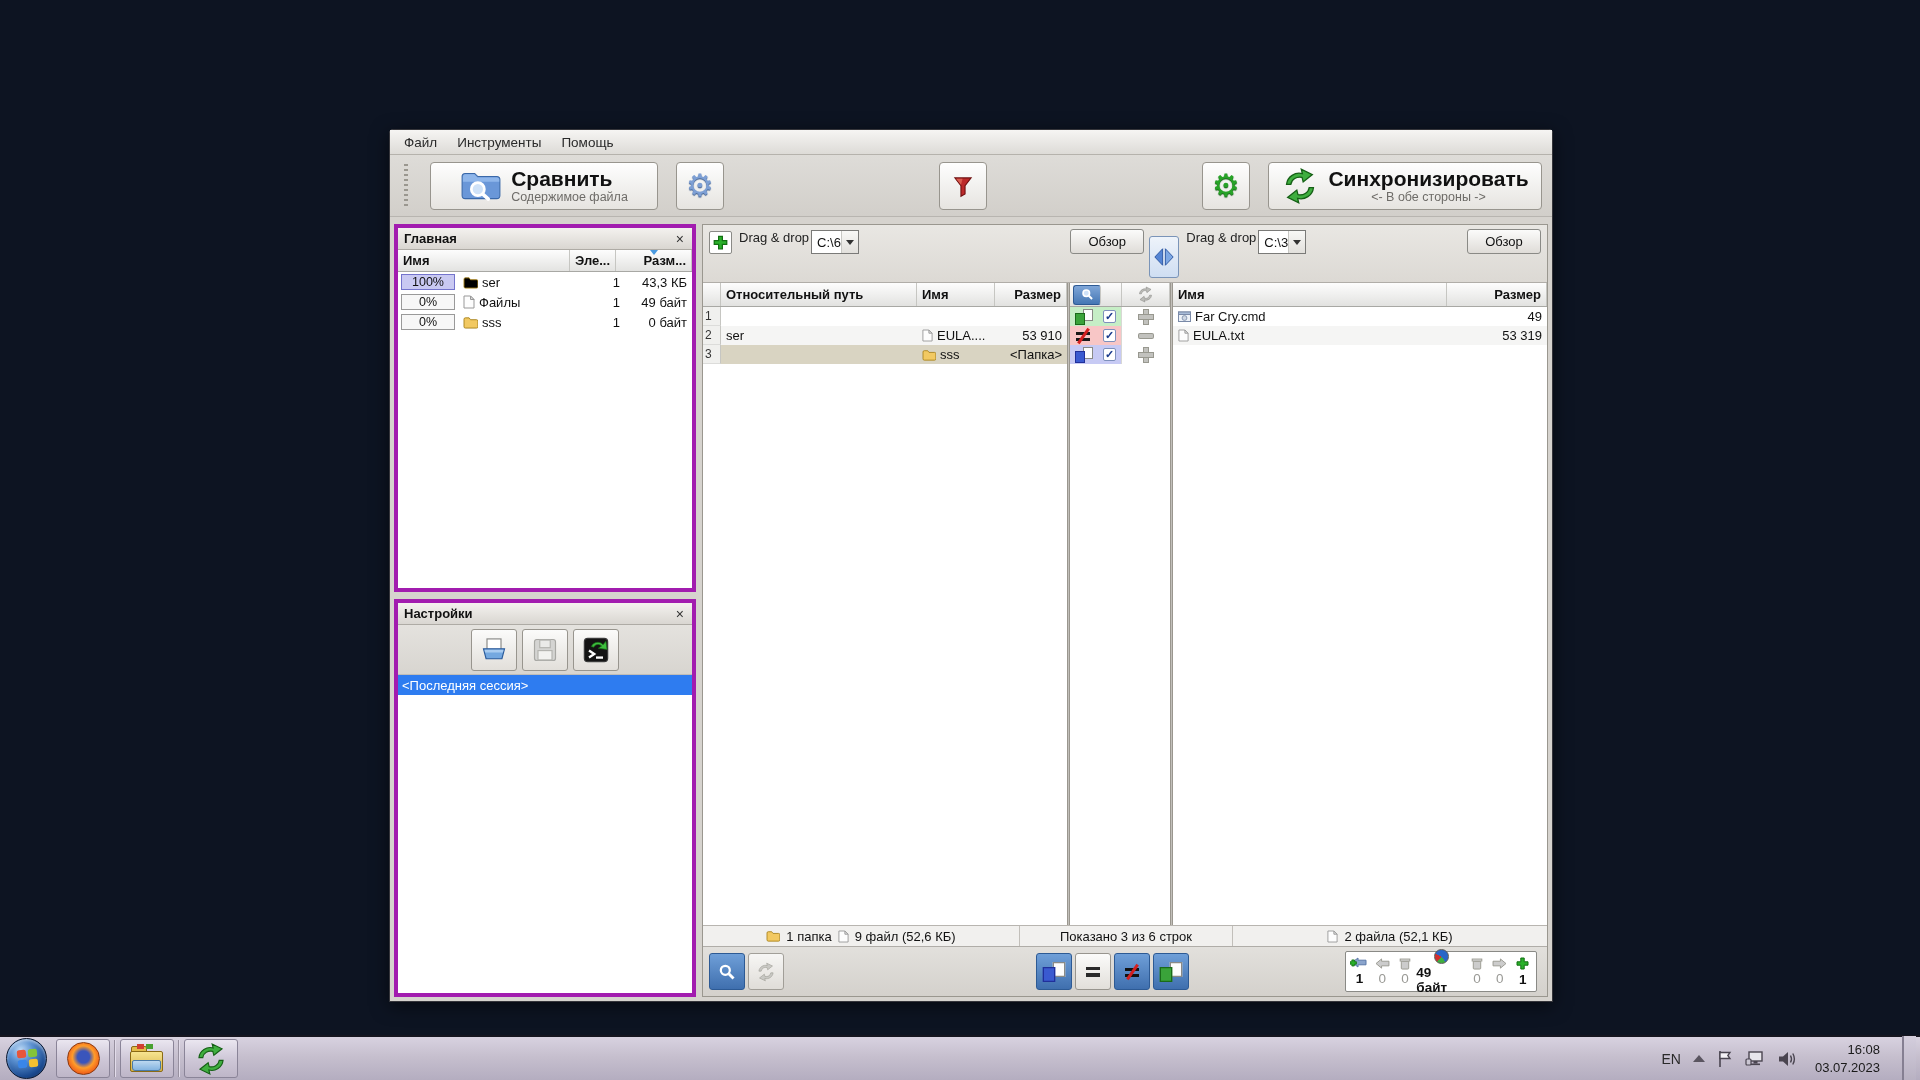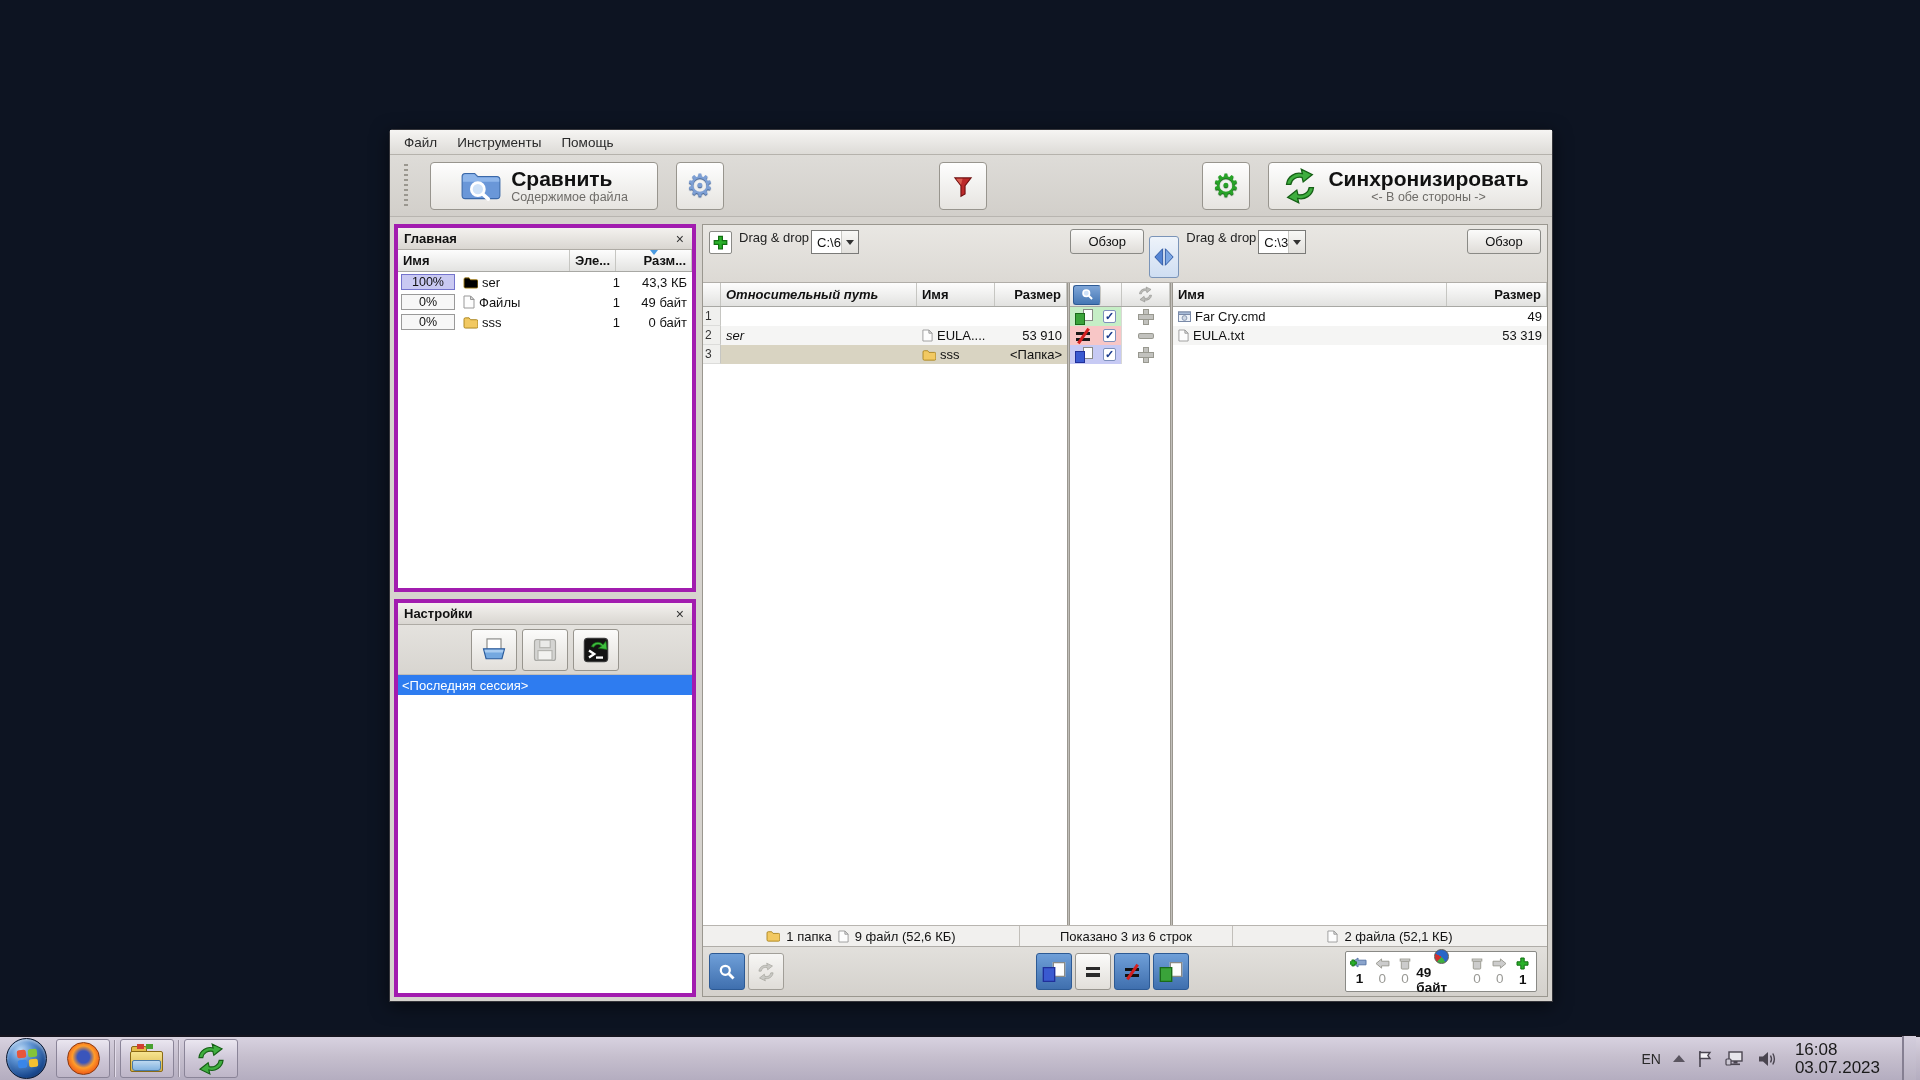--- a/index.html
+++ b/index.html
@@ -97,21 +97,21 @@
   .swap-btn { width:30px; height:42px; margin:7px 5px 0 5px; background:linear-gradient(#eef3fa,#cfdef2);
     border:1px solid #7a94b8; border-radius:3px; display:flex; align-items:center; justify-content:center; }
 
   .grids { flex:1; display:flex; min-height:0; }
   .vsep { width:3px; background:#c2bfba; border-left:1px solid #9a978f; border-right:1px solid #9a978f; }
   .grid { display:flex; flex-direction:column; }
   .grid-c { width:364px; flex:0 0 364px; } .grid-m { width:100px; flex:0 0 100px; } .grid-r { flex:1; }
   .g-hdr { height:24px; flex:0 0 24px; display:flex; background:linear-gradient(#fdfdfd,#e2e2e0);
     border-bottom:1px solid #a8a8a4; font-weight:bold; }
   .g-hdr div { border-right:1px solid #c6c6c2; padding:4px 5px; white-space:nowrap; overflow:hidden; }
-  .c-num { width:18px; flex:0 0 18px; } .c-path { width:196px; flex:0 0 196px;font-style:italic; }
+  .c-num { width:18px; flex:0 0 18px; } .c-path { width:196px; flex:0 0 196px; }
   .c-name { width:78px; flex:0 0 78px; } .c-size { width:72px; flex:0 0 72px; text-align:right; }
   .r-name { flex:1; } .r-size { width:100px; flex:0 0 100px; text-align:right; }
   .g-row { height:19px; display:flex; align-items:stretch; font-size:13px; }
   .g-row > div { display:flex; align-items:center; padding:0 5px; white-space:nowrap; overflow:hidden; }
   .rownum { background:#f0f0ee; border-right:1px solid #c6c6c2; border-bottom:1px solid #dcdcda;
     justify-content:flex-start; font-size:12px; color:#333; padding:0 2px !important; }
   .alt { background:#f5f5f4; }
   .tan { background:#d9d4c2; }
   .cell-right { justify-content:flex-end !important; }
   .icon-gap { gap:4px; }
@@ -181,21 +181,21 @@
   .tb-app { width:54px; height:39px; border-radius:3px; margin:0 1px;
     background:linear-gradient(#eae6f0 0%, #cfc8d8 50%, #beb6c8 100%);
     border:1px solid #8a8498; display:flex; align-items:center; justify-content:center; }
   .tb-sep { width:0; height:37px; border-left:1px solid #97909f; border-right:1px solid #e2dcea; margin:0 3px; }
   .fx { width:33px; height:33px; border-radius:50%;
     background:radial-gradient(circle at 50% 45%, #3a55bb 0%, #3a55bb 26%, #ff9c2a 48%, #ec5418 78%, #c22e0e 100%);
     border:1px solid #8a3a10; }
   .tray { margin-left:auto; display:flex; align-items:center; gap:12px; padding-right:4px; }
   .tray-lang { font-size:14px; color:#2a2a2a; }
   .tray-tri { width:0; height:0; border-left:6px solid transparent; border-right:6px solid transparent; border-bottom:7px solid #5a5560; }
-  .clock { text-align:left; font-size:17px; color:#1a1a1a; line-height:18px; padding:0 6px; }
+  .clock { text-align:right; font-size:13px; color:#1a1a1a; line-height:18px; padding:0 6px; }
   .show-desktop { width:14px; height:45px; background:linear-gradient(#d4cedd,#b8b1c2);
     border-left:2px solid #857f92; margin-left:4px; }
   .expl { position:relative; width:36px; height:30px; }
   .expl .tab { position:absolute; left:2px; top:2px; width:16px; height:7px; background:#e2bc4a; border:1px solid #8a6a14; border-radius:2px 2px 0 0; }
   .expl .bits { position:absolute; left:8px; top:0; width:20px; height:5px; display:flex; gap:2px; }
   .expl .bits i { width:7px; height:5px; } .expl .bits .r { background:#d04030; } .expl .bits .g { background:#48a030; }
   .expl .body { position:absolute; left:1px; top:7px; width:33px; height:21px;
     background:linear-gradient(#f6e490,#d8b448); border:1px solid #8a6a14; border-radius:2px; }
   .expl .front { position:absolute; left:3px; top:16px; width:29px; height:11px;
     background:linear-gradient(#bcd8f0,#84b4e0); border:1px solid #4a7aa8; border-radius:2px 2px 3px 3px; }

